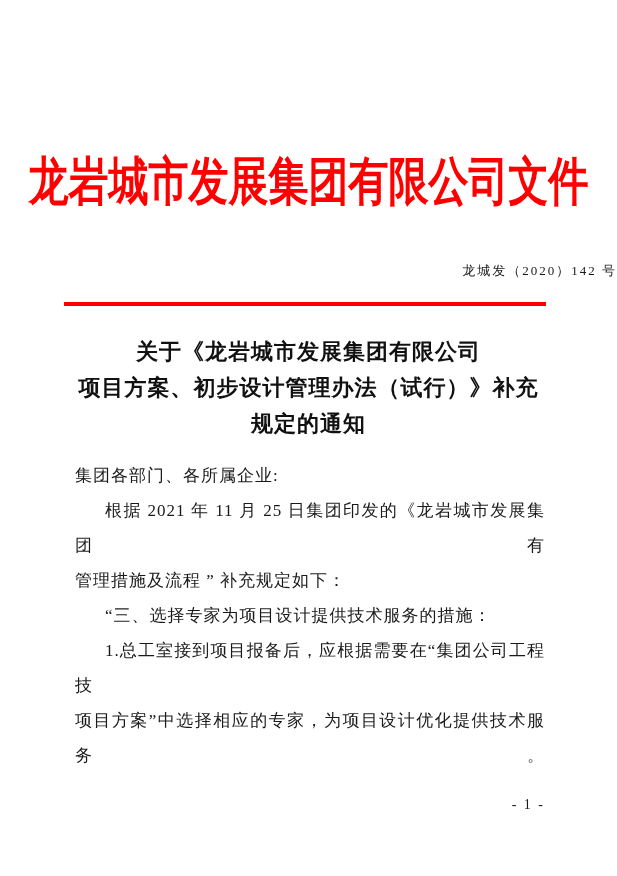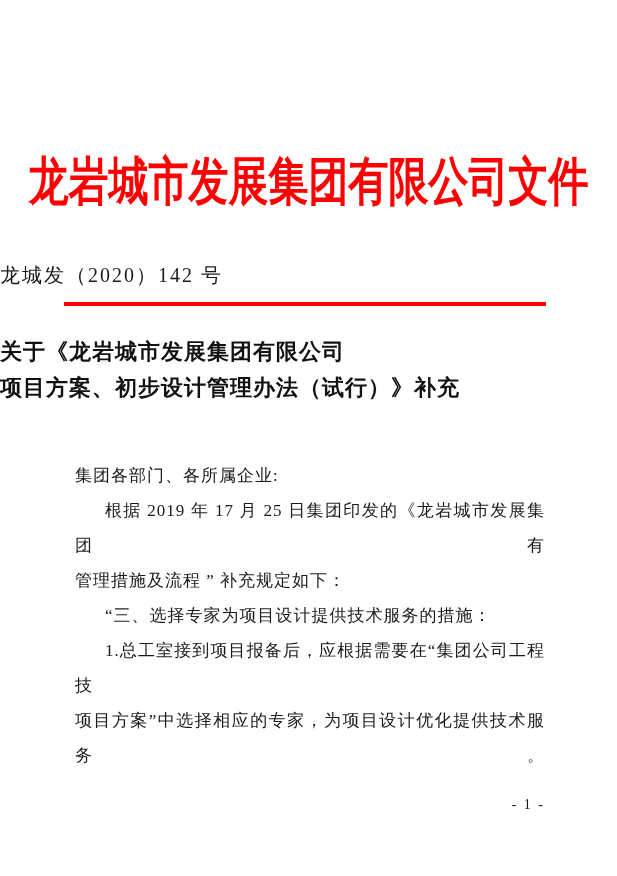--- a/index.html
+++ b/index.html
@@ -35,40 +35,41 @@
     transform: scaleY(1.3);
     transform-origin: center top;
     white-space: nowrap;
   }
   
   .doc-number {
     position: absolute;
     top: 262px;
     left: 0;
     width: 100%;
-    text-align: left;
+    text-align: right;
     color: var(--text);
-    font-size: 20px;
+    font-size: 13px;
     letter-spacing: 2px;
   }
   
   .red-rule {
     position: absolute;
     top: 302px;
     left: 64px;
     width: 482px;
     height: 4px;
     background: var(--red);
   }
   
   .notice-title {
     position: absolute;
     top: 334px;
     left: 0;
     width: 100%;
+    text-align: center;
     color: #111111;
     font-size: 22px;
     font-weight: bold;
     line-height: 36px;
     letter-spacing: 1px;
   }
   
   .body-text {
     position: absolute;
     top: 458px;
@@ -102,25 +103,26 @@
 
   <div class="red-header">龙岩城市发展集团有限公司文件</div>
 
   <div class="doc-number">龙城发（2020）142 号</div>
 
   <div class="red-rule"></div>
 
   <div class="notice-title">
     <div>关于《龙岩城市发展集团有限公司</div>
     <div>项目方案、初步设计管理办法（试行）》补充</div>
+    <div>规定的通知</div>
   </div>
 
   <div class="body-text">
     <div class="body-line">集团各部门、各所属企业:</div>
-    <div class="body-line ind j">根据 2019 年 17 月 25 日集团印发的《龙岩城市发展集团有</div>
+    <div class="body-line ind j">根据 2021 年 11 月 25 日集团印发的《龙岩城市发展集团有</div>
     <div class="body-line">管理措施及流程 ” 补充规定如下：</div>
     <div class="body-line ind">“三、选择专家为项目设计提供技术服务的措施：</div>
     <div class="body-line ind j">1.总工室接到项目报备后，应根据需要在“集团公司工程技</div>
     <div class="body-line j">项目方案”中选择相应的专家，为项目设计优化提供技术服务。</div>
   </div>
 
   <div class="page-number">- 1 -</div>
 
 </div>
 

